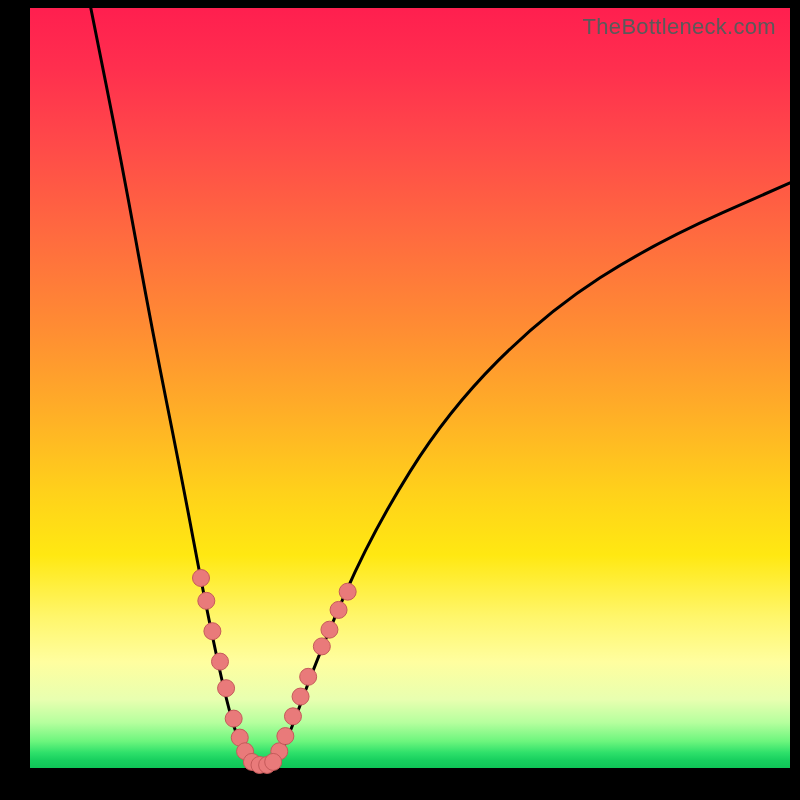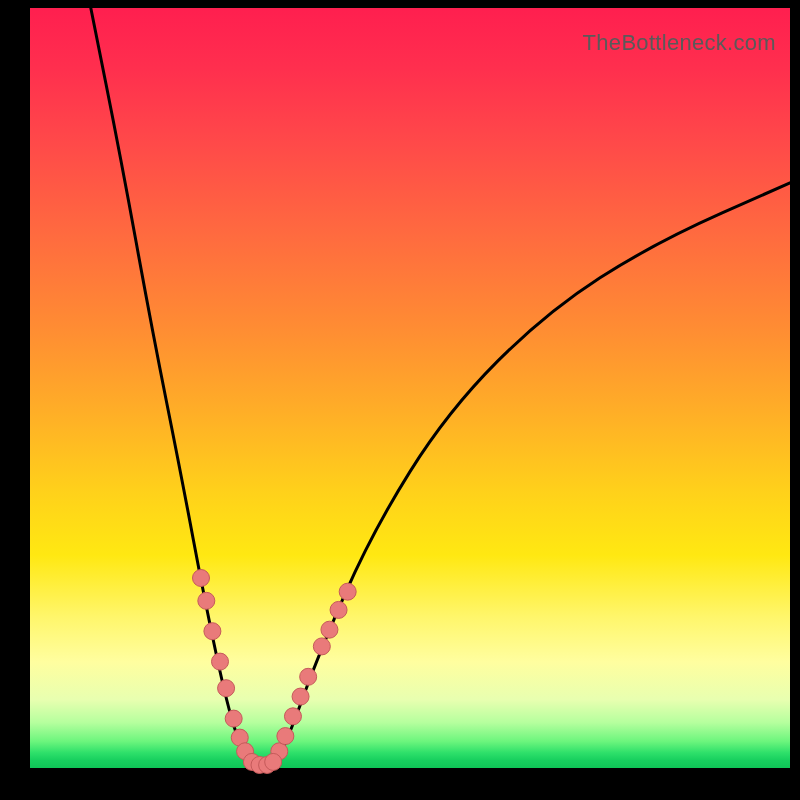--- a/index.html
+++ b/index.html
@@ -39,21 +39,21 @@
       #e8ffb0 91%,
       #b6ff9e 94%,
       #6cf57d 96.5%,
       #2ee06a 98%,
       #17cf5e 99%,
       #0fc557 100%
     );
   }
   .watermark {
     position: absolute;
-    top: 22px;
+    top: 6px;
     right: 14px;
     color: #5a5a5a;
     font-size: 22px;
     font-weight: 500;
     letter-spacing: 0.3px;
     user-select: none;
   }
   svg.curve {
     position: absolute;
     left: 0;

